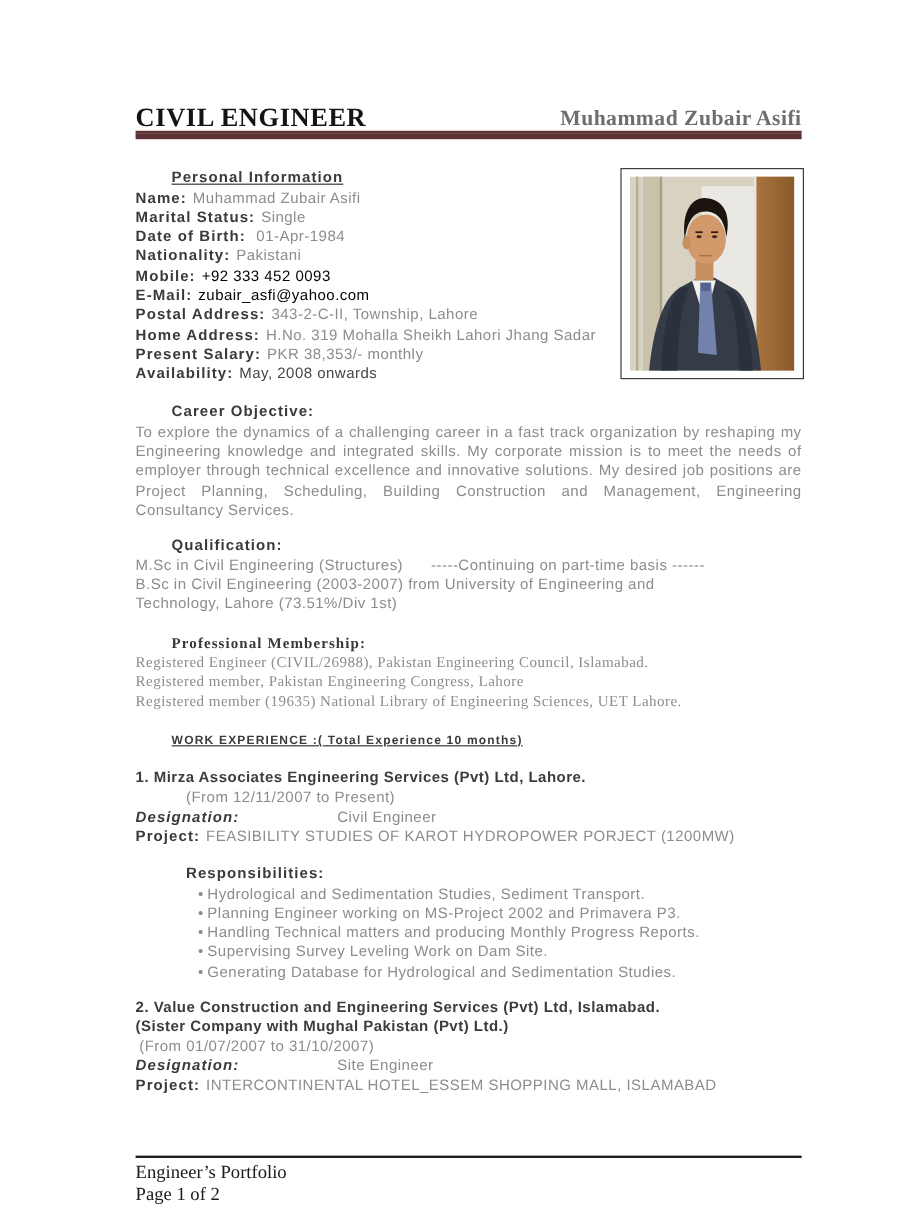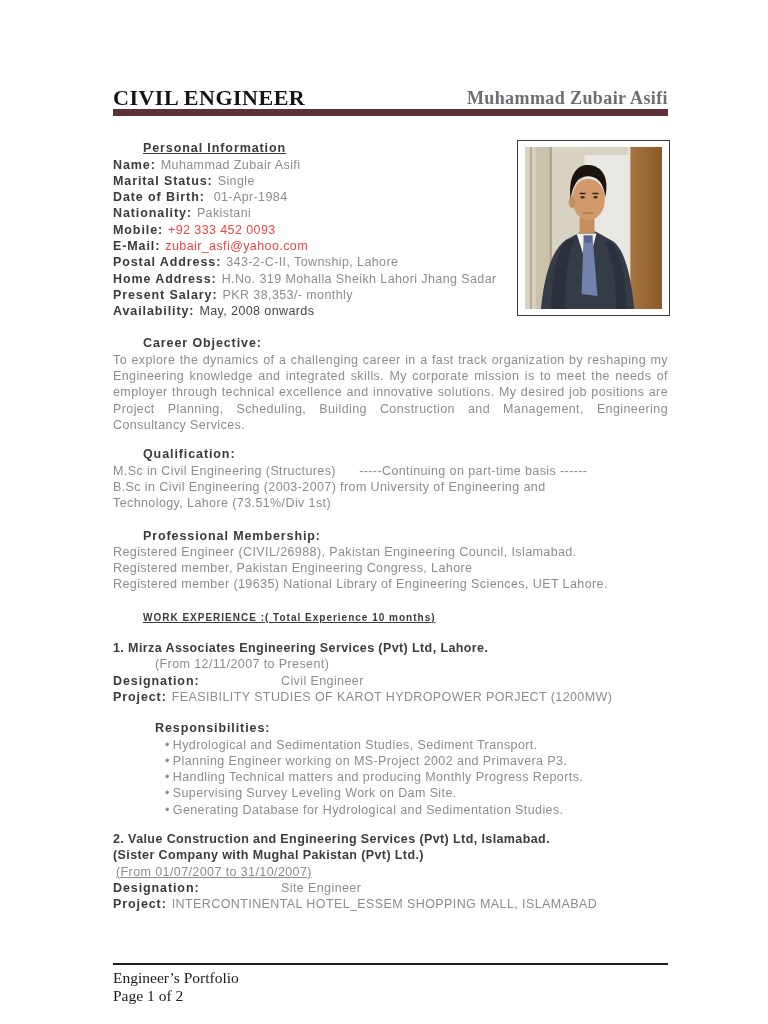--- a/index.html
+++ b/index.html
@@ -30,37 +30,37 @@
     border-bottom: 5px solid #5d3236;
     background: #f2eaea;
   }
 
   
   .content, .line, .par { font-size: 12.5px; color: #8c8c8c; letter-spacing: 0.4px; line-height: 16.3px; }
   .sec-heading { font-weight: bold; color: #3a3a3a; letter-spacing: 0.9px; font-size: 12.5px; line-height: 16.3px; padding-left: 30px; }
   .underline { text-decoration: underline; }
   .lbl { font-weight: bold; color: #3a3a3a; letter-spacing: 0.9px; margin-right: 5px; }
   .val { white-space: pre-wrap; }
-  .val.red  { color: #ef4444; }
+  .val.red  { color: #000000; }
   .val.dark { color: #454545; }
   .nowrap { white-space: nowrap; }
 
   .personal { margin-top: 24px; }
   .career { margin-top: 15px; }
   .par { text-align: justify; margin-top: 1px; }
   .qualification { margin-top: 13px; }
-  .membership { margin-top: 16px; }
+  .membership { margin-top: 16px; font-family: Liberation Serif, serif; }
   .workexp-heading { margin-top: 17px; font-size: 10px; letter-spacing: 1px; }
 
   .job1 { margin-top: 14px; }
   .job2 { margin-top: 13px; }
   .company { font-weight: bold; color: #3c3c3c; letter-spacing: 0.4px; line-height: 16.3px; }
   .period1 { margin-left: 42px; }
-  .period2 { margin-left: 3px; text-decoration: underline; }
-  .desig-lbl { display: inline-block; width: 168px; margin-right: 0; }
+  .period2 { margin-left: 3px; }
+  .desig-lbl { display: inline-block; width: 168px; margin-right: 0; font-style: italic; }
 
   .resp { margin-top: 15px; }
   .resp .sec-heading { margin-left: 12px; }
   .resp ul { list-style: none; padding-left: 52px; }
   .resp li { line-height: 16.3px; }
   .resp li::before { content: "•"; margin-right: 3px; color: #8c8c8c; }
 
   
   .photo-frame {
     position: absolute; left: 517px; top: 140px;

